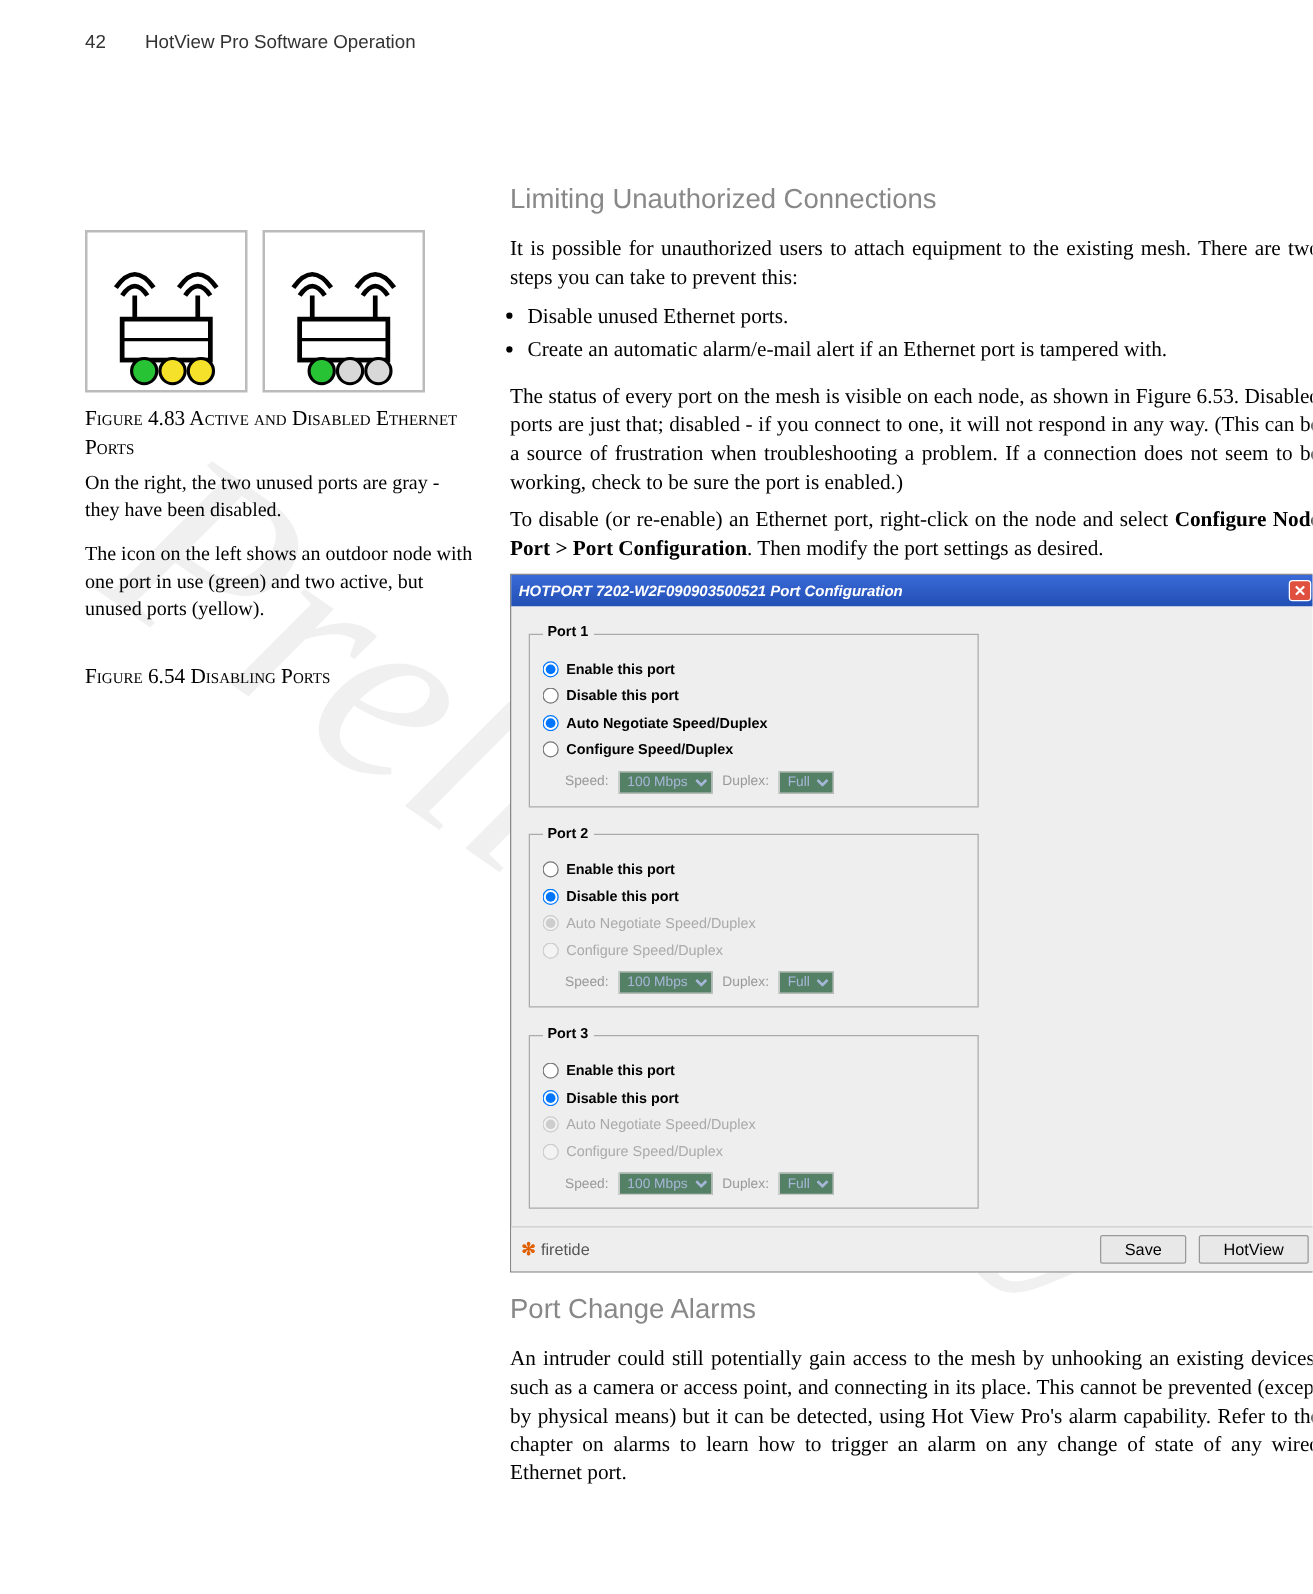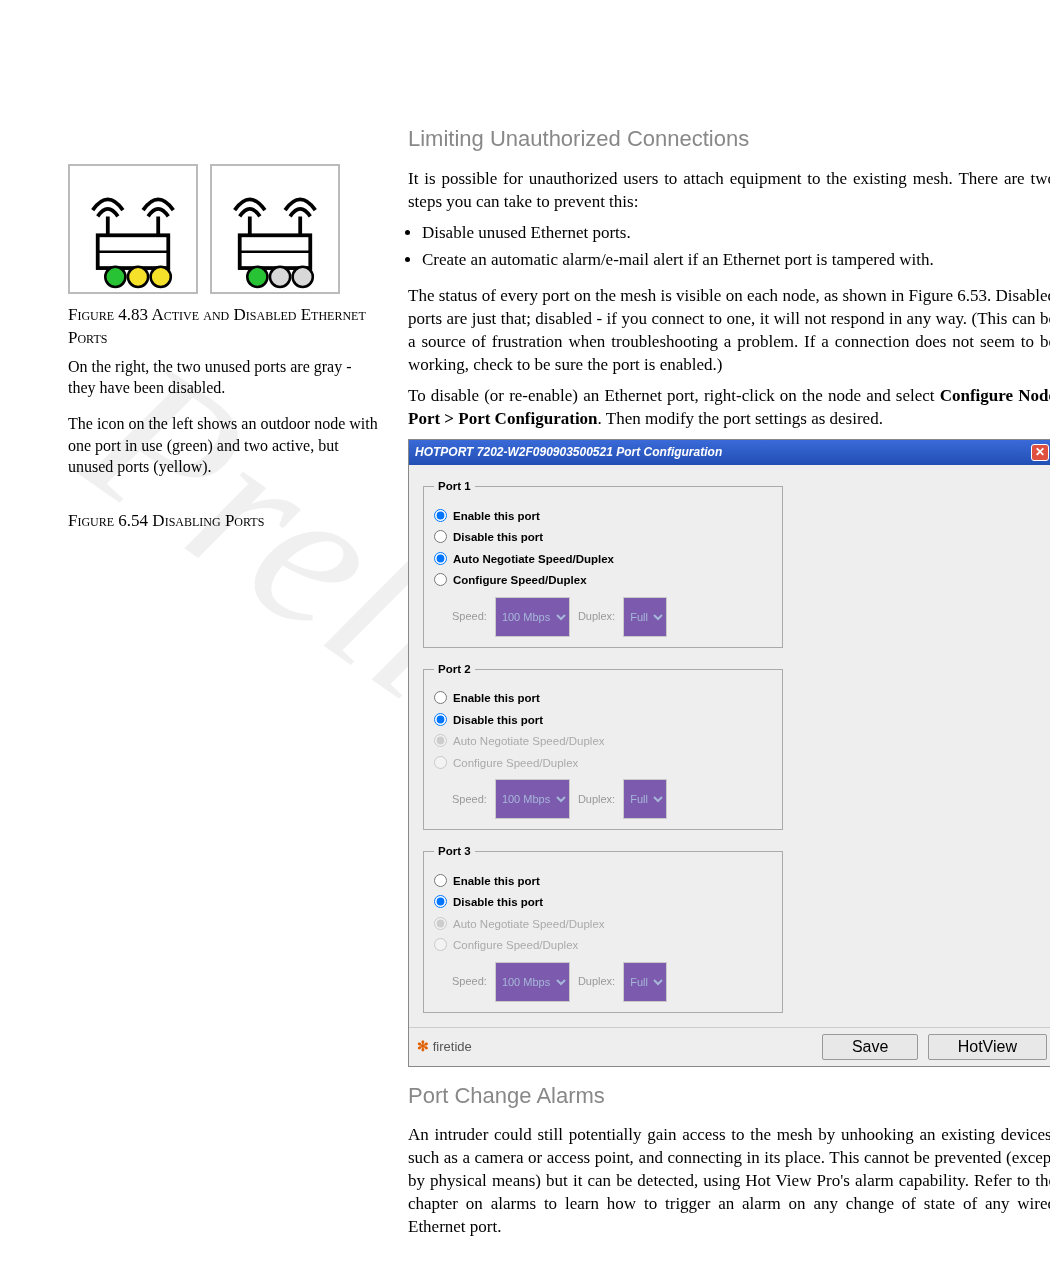--- a/index.html
+++ b/index.html
@@ -129,52 +129,56 @@
   }
   .radio-row input[type=radio] { margin: 0; }
   .radio-row.disabled { color: #aaa; }
   .speed-row {
     display: flex; align-items: center; gap: 8px;
     margin-top: 8px; margin-left: 18px;
     font-size: 11px; color: #999;
   }
   .speed-row select {
     font-size: 11px; color: #8aa0d0;
-    border: 1px solid #bbb; background:#4c1d95;
-    padding: 12px 2px;
+    border: 1px solid #bbb; background:#14532d;
+    padding: 1px 2px;
   }
   .dialog-footer {
     display: flex; justify-content: space-between; align-items:center;
     padding: 6px 8px;
     border-top: 1px solid #ccc;
     background: #eee;
   }
   .brand {
     display: flex; align-items:center; gap: 4px;
     font-size: 13px; color: #555;
   }
   .brand .mark { color: #e06000; font-weight: bold; font-size: 14px; }
   .dlg-btn {
     font-family: Tahoma, Arial, sans-serif;
-    font-size: 16px;
-    padding: 3px 29px;
+    font-size: 13px;
+    padding: 3px 19px;
     background: #e8e8e8;
     border: 1px solid #999;
     border-radius: 2px;
     margin-left: 6px;
   }
   .bold { font-weight: bold; }
 </style>
 </head>
 <body>
 
 <div class="watermark">Preliminary</div>
 
 <div class="page">
 
+  <div class="header">
+    <span class="pg">42</span>
+    <span>HotView Pro Software Operation</span>
+  </div>
 
   <div class="columns">
     <div class="leftcol">
       <div class="icon-row">
         <div class="node-icon">
           <svg viewBox="0 0 100 100">
             <rect x="22" y="55" width="56" height="26" fill="#fff" stroke="#000" stroke-width="3"></rect>
             <line x1="22" y1="68" x2="78" y2="68" stroke="#000" stroke-width="2"></line>
             <path d="M30 55 L30 40 M22 40 Q30 28 38 40 M18 35 Q30 18 42 35" fill="none" stroke="#000" stroke-width="3"></path>
             <path d="M70 55 L70 40 M62 40 Q70 28 78 40 M58 35 Q70 18 82 35" fill="none" stroke="#000" stroke-width="3"></path>

